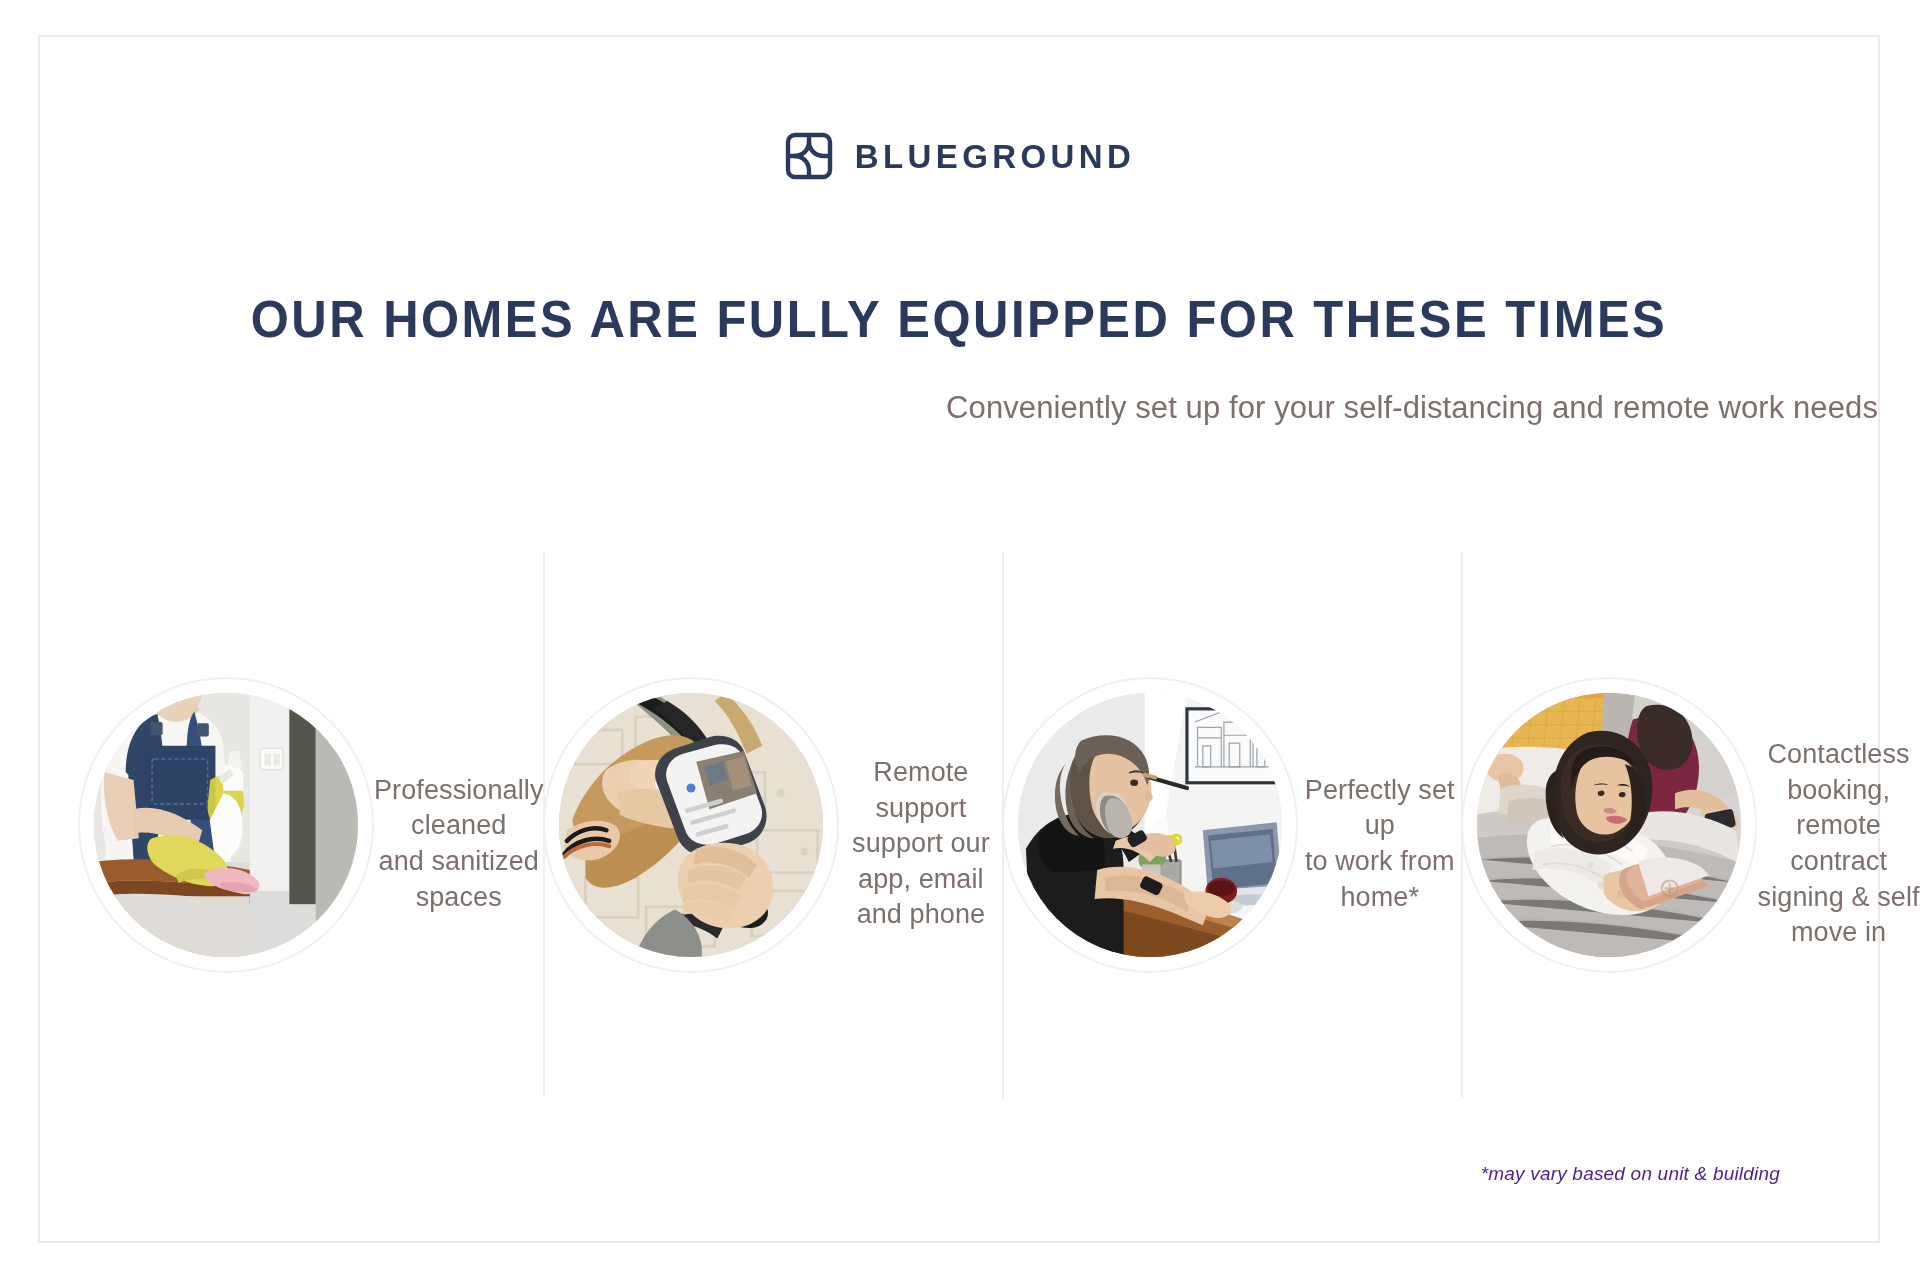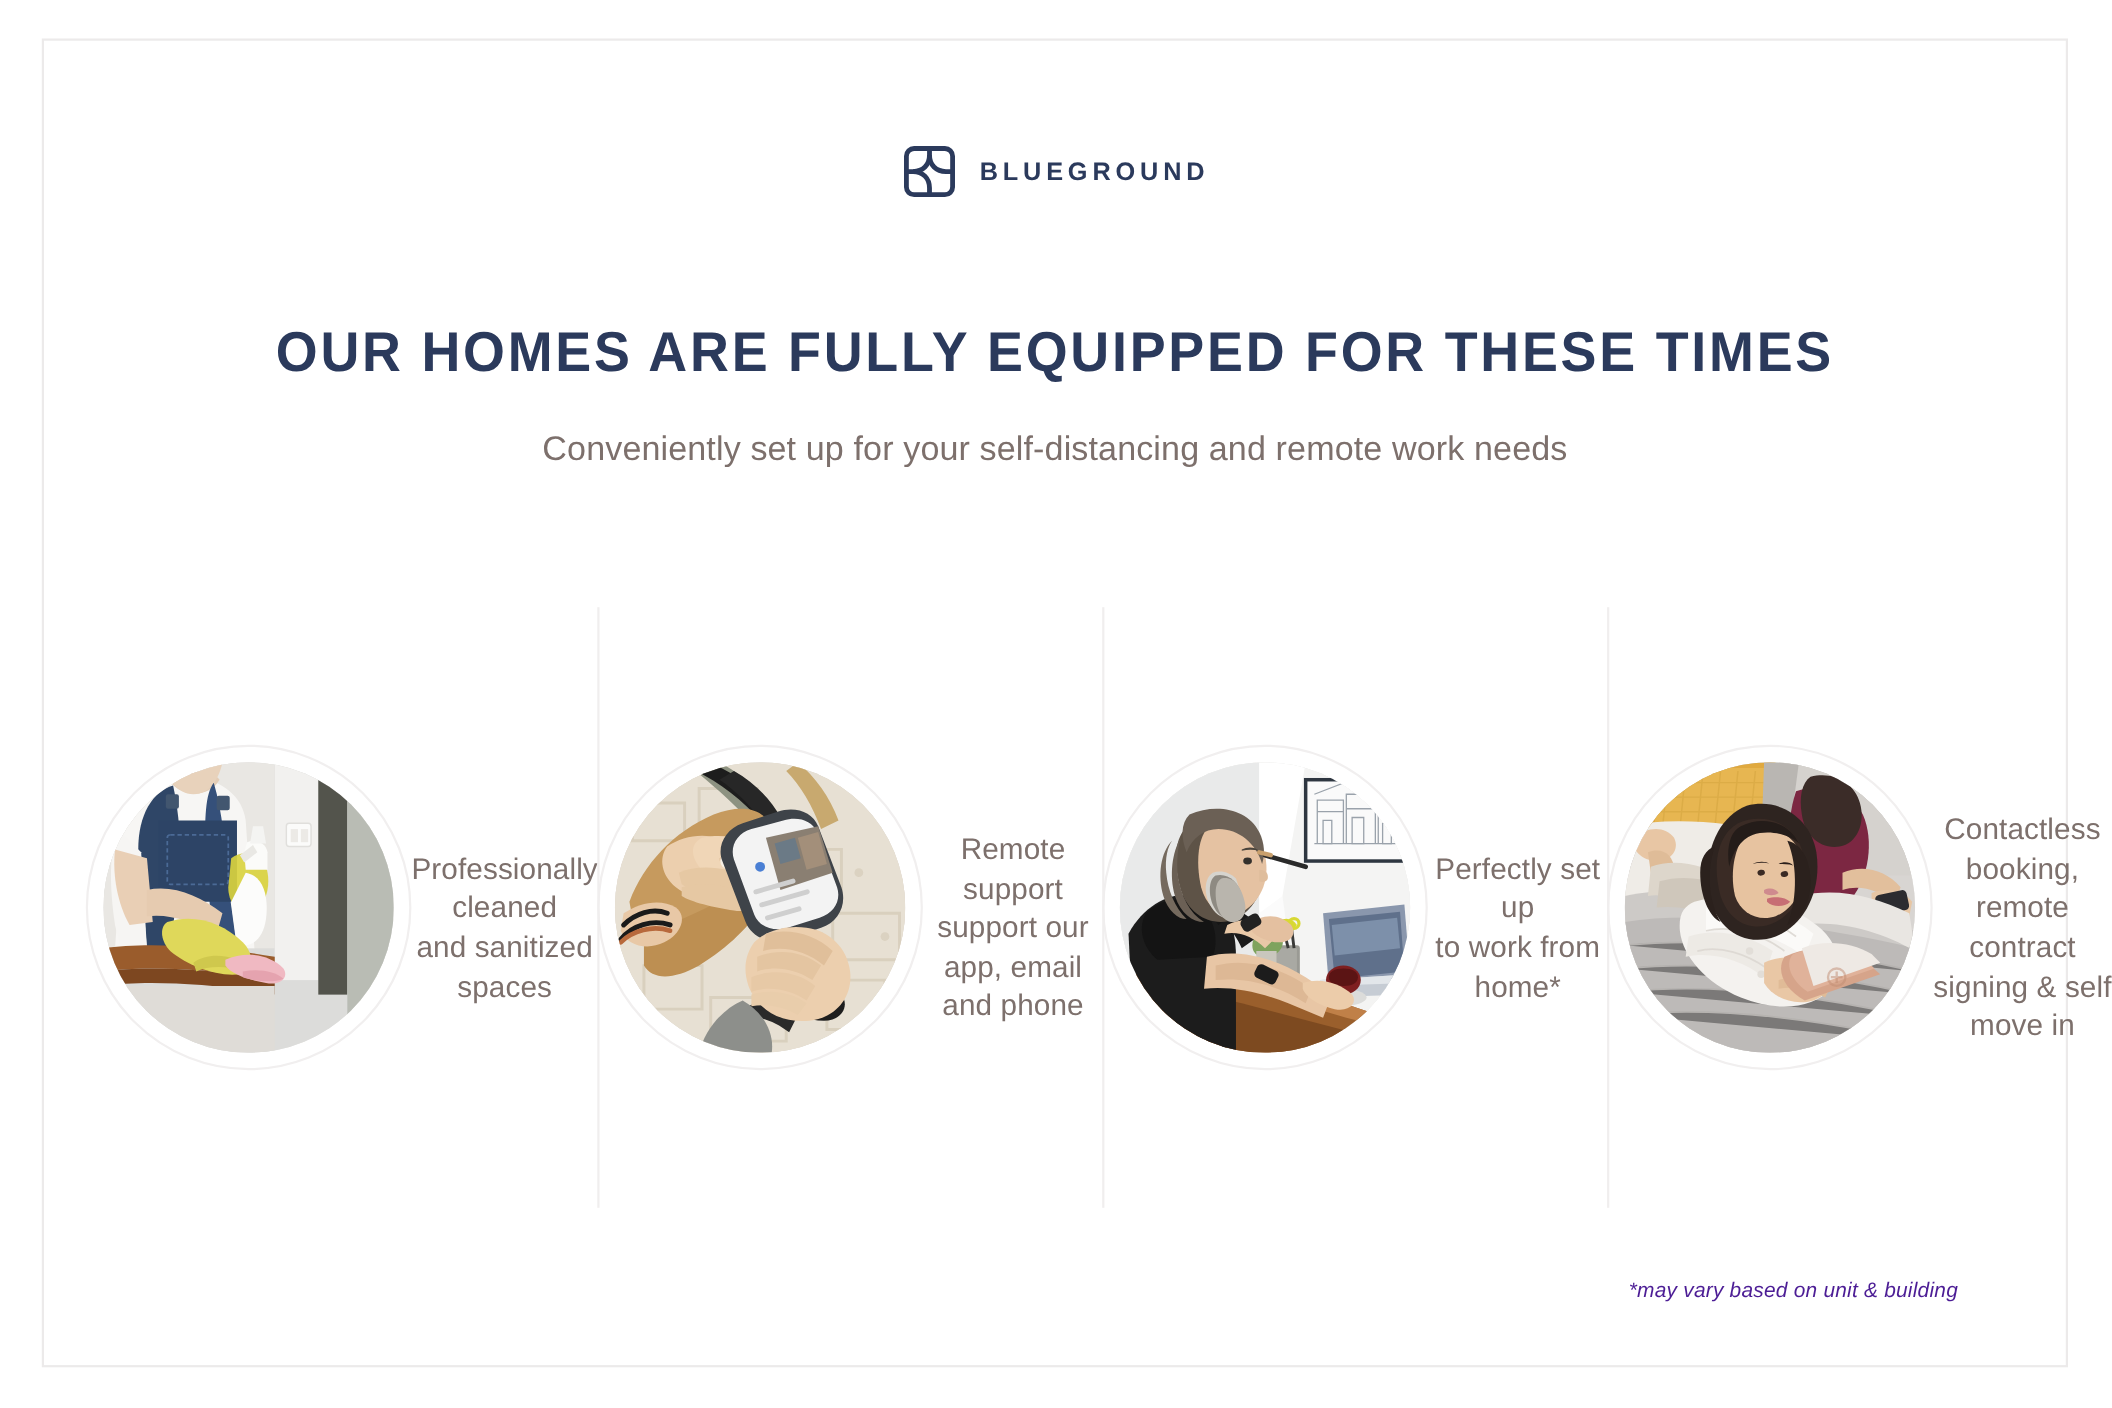--- a/index.html
+++ b/index.html
@@ -36,21 +36,21 @@
     left: 0;
     top: 93px;
     width: 100%;
     display: flex;
     align-items: center;
     justify-content: center;
     gap: 20px;
   }
   .brand-mark { width: 52px; height: 52px; display: block; }
   .brand-word {
-    font-size: 23px;
+    font-size: 33px;
     font-weight: 700;
     letter-spacing: 4.4px;
     color: #2b3a5c;
     line-height: 1;
     white-space: nowrap;
     font-family: "Liberation Sans", "DejaVu Sans", sans-serif;
   }
 
   
   .headline {
@@ -66,21 +66,21 @@
     line-height: 1.1;
     white-space: nowrap;
     transform: scaleX(0.96);
   }
 
   .subhead {
     position: absolute;
     left: 0;
     top: 352px;
     width: 100%;
-    text-align: center;
+    text-align: right;
     font-size: 31px;
     font-weight: 400;
     color: #7d706c;
     line-height: 1.25;
     letter-spacing: 0.1px;
   }
 
   
   .features {
     position: absolute;

